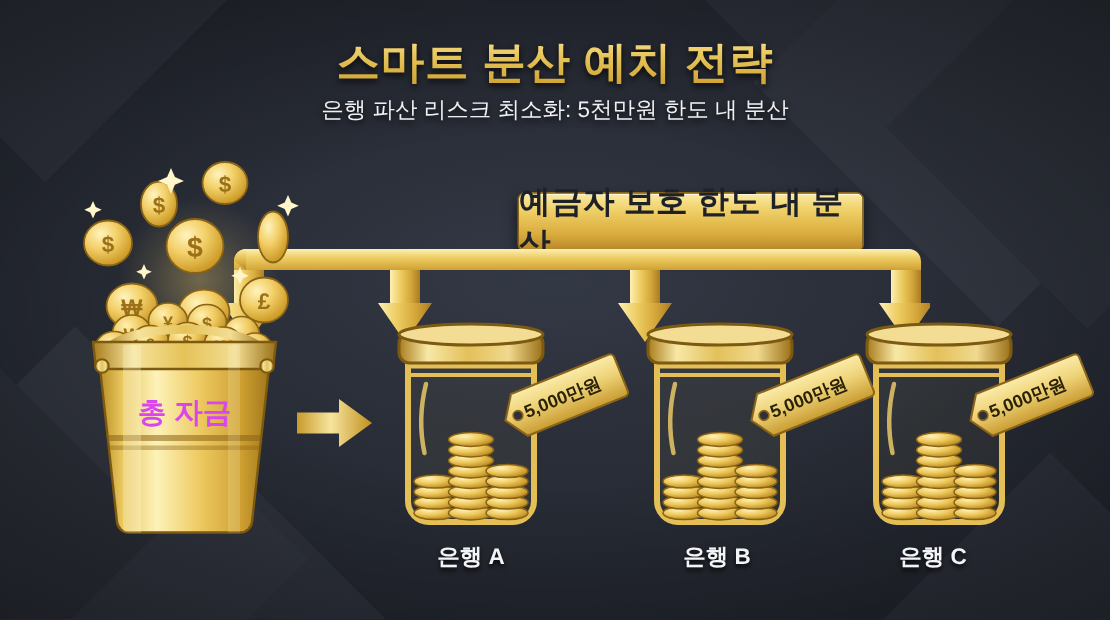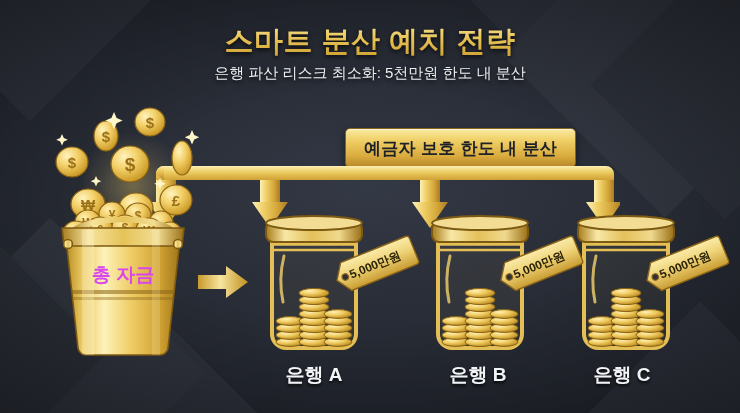--- a/index.html
+++ b/index.html
@@ -50,21 +50,21 @@
   
   .banner{
     position:absolute;left:345px;top:128px;width:229px;height:38px;
     border-radius:5px;
     background:linear-gradient(180deg,#fbeaa4 0%,#f0d169 28%,#d9ab3c 72%,#b7862a 100%);
     border:1px solid #8a6419;
     box-shadow:0 4px 9px rgba(0,0,0,.55), inset 0 1px 0 rgba(255,255,255,.6);
     display:flex;align-items:center;justify-content:center;
   }
   .banner span{
-    font-size:17px;font-weight:bold;color:#1f2128;letter-spacing:.3px;
+    font-size:21px;font-weight:bold;color:#1f2128;letter-spacing:.3px;
   }
 
   
   .pipe{position:absolute;left:150px;top:160px;}
 
   
   .bucket{position:absolute;left:48px;top:198px;width:150px;height:160px;}
   .bucket-label{
     position:absolute;left:48px;top:262px;width:150px;text-align:center;
     font-size:19px;font-weight:bold;color:#d946ef;
@@ -83,21 +83,21 @@
   .tag-c{left:642px;top:248px;}
   .tag-text{
     position:absolute;left:0;top:0;width:86px;height:34px;
     display:flex;align-items:center;justify-content:center;
     font-size:12px;font-weight:bold;color:#2a2206;
     transform:rotate(-22deg);
   }
 
   .bank-label{
     position:absolute;top:362px;width:140px;text-align:center;
-    font-size:19px;font-weight:bold;color:#f2f4f7;
+    font-size:15px;font-weight:bold;color:#f2f4f7;
     text-shadow:0 2px 3px rgba(0,0,0,.8);
   }
   .bl-a{left:244px;}
   .bl-b{left:408px;}
   .bl-c{left:552px;}
 
   .glow{
     position:absolute;left:58px;top:96px;width:150px;height:150px;
     background:radial-gradient(ellipse 50% 50% at 50% 60%, rgba(248,214,110,.34) 0%, rgba(248,214,110,.10) 45%, rgba(248,214,110,0) 72%);
     pointer-events:none;

